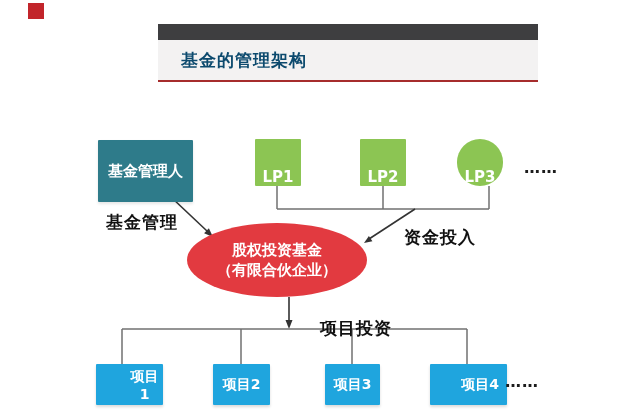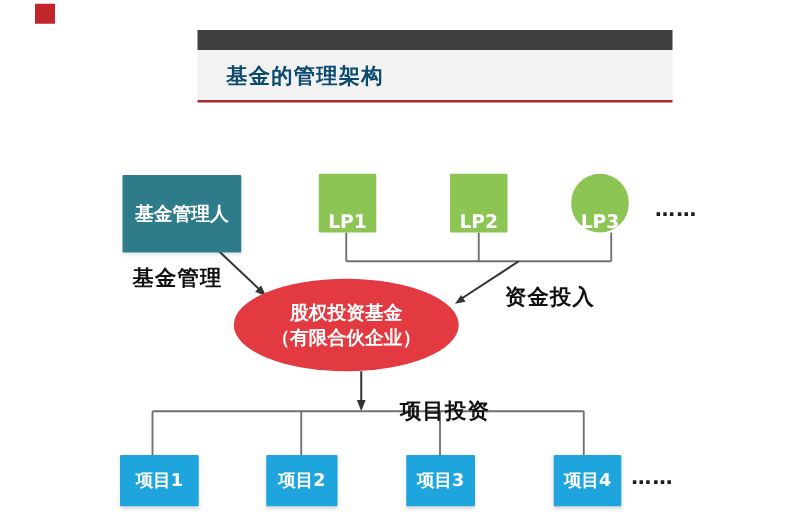--- a/index.html
+++ b/index.html
@@ -58,24 +58,24 @@
     display:flex; flex-direction:column; align-items:center; justify-content:center;
     color:#ffffff; font-weight:bold; font-size:15px; line-height:1.35;
     text-align:center;
   }
 
   .project-box {
     top:364px; height:41px;
     background:var(--project_box,#1fa5de); font-size:14px;
     box-shadow:0 2px 3px rgba(0,0,0,.15);
   }
-  #project-1 { left:96px;  width:63px; }
+  #project-1 { left:96px;  width:37px;padding-left:30px; }
   #project-2 { left:213px; width:57px; }
   #project-3 { left:325px; width:55px; }
-  #project-4 { left:443px; width:54px; }
+  #project-4 { left:430px; width:54px;padding-left:23px; }
 
   .dots {
     color:#1c1c1c; font-weight:bold; font-size:16px; letter-spacing:1px;
     line-height:1;
   }
   #lp-dots { left:524px; top:160px; }
   #project-dots { left:505px; top:374px; }
 
   .edge-label {
     font-weight:bold; color:#111111; font-size:17px; letter-spacing:1px;

